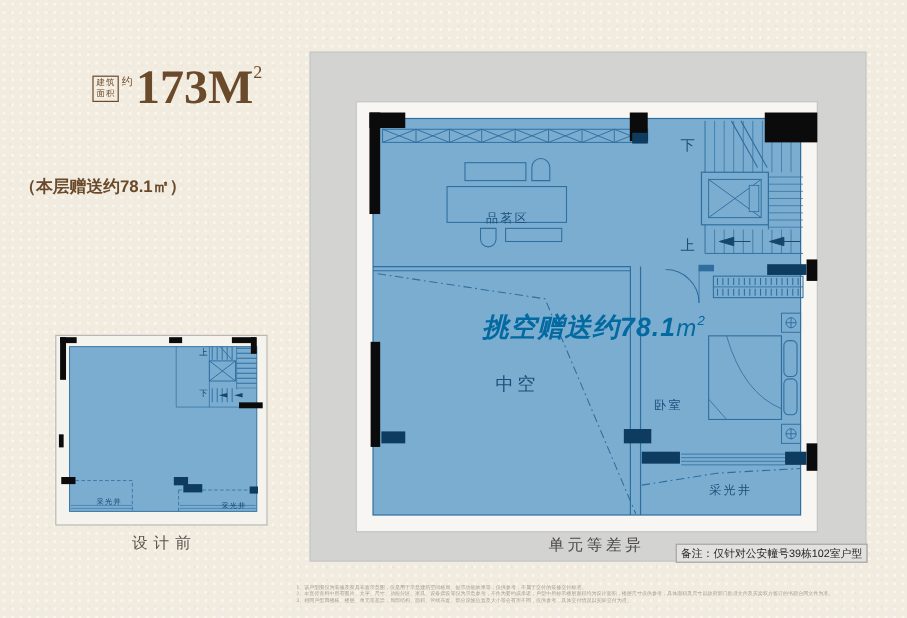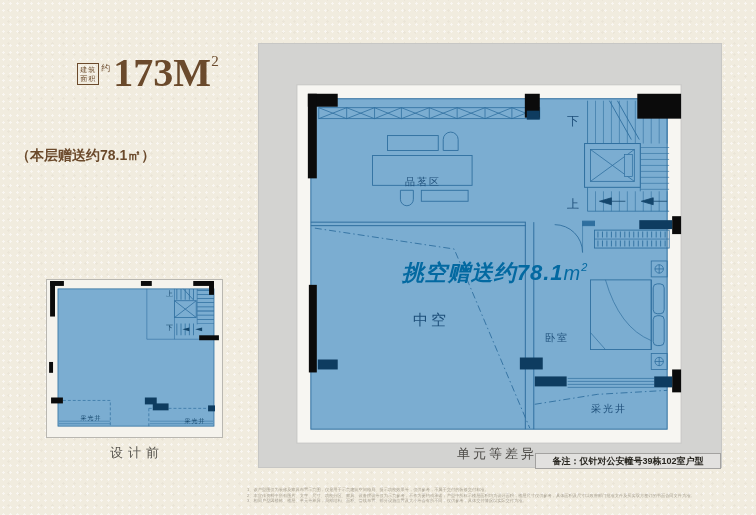--- a/index.html
+++ b/index.html
@@ -46,22 +46,22 @@
   #lblDown{ left:308px; top:69px; width:22px; font-size:12px; color:#14466c; }
   #lblUp{ left:308px; top:152px; width:22px; font-size:12px; color:#14466c; }
   #lblVoid{ left:134px; top:267px; width:56px; text-align:right; font-size:15px; letter-spacing:3px; }
   #lblBedroom{ left:286px; top:269px; width:54px; text-align:left; font-size:10px; letter-spacing:2px;margin-top:18px; }
   #lblLightWell{ left:316px; top:358px; width:68px; text-align:center; font-size:10px; letter-spacing:2px; }
   #redNote{ left:116px; top:214px; width:240px; text-align:center; color:#0369a1; font-weight:700; font-size:22px; letter-spacing:1px; white-space:nowrap;font-style:italic; }
   #redNote .red-unit{ font-size:20px; font-weight:400; }
   #redNote .red-sup{ font-size:11px; font-weight:400; vertical-align:9px; }
 
   #mainCaption{ left:420px; top:445px; width:154px; text-align:center; font-size:13px; color:#4c4a46; letter-spacing:3px; }
-  #noteBox{ left:535px; top:453px; width:186px; height:16px; background:#e2e1df; border:1px solid #a3a2a0;
-            font-size:9px; font-weight:700; color:#27251f; display:flex; align-items:center; justify-content:center; white-space:nowrap; }
+  #noteBox{ left:563px; top:453px; width:160px; height:16px; background:#e2e1df; border:1px solid #a3a2a0;
+            font-size:9px; font-weight:400; color:#27251f; display:flex; align-items:center; justify-content:center; white-space:nowrap; }
 
   
   #disclaimer{ left:247px; top:487px; width:500px; }
   #disclaimer .inner{ transform:scale(.7); transform-origin:0 0; }
   #disclaimer .line{ font-size:6px; line-height:8px; color:#a59e8f; white-space:nowrap; }
 
   svg{ display:block; }
 </style>
 </head>
 <body>

